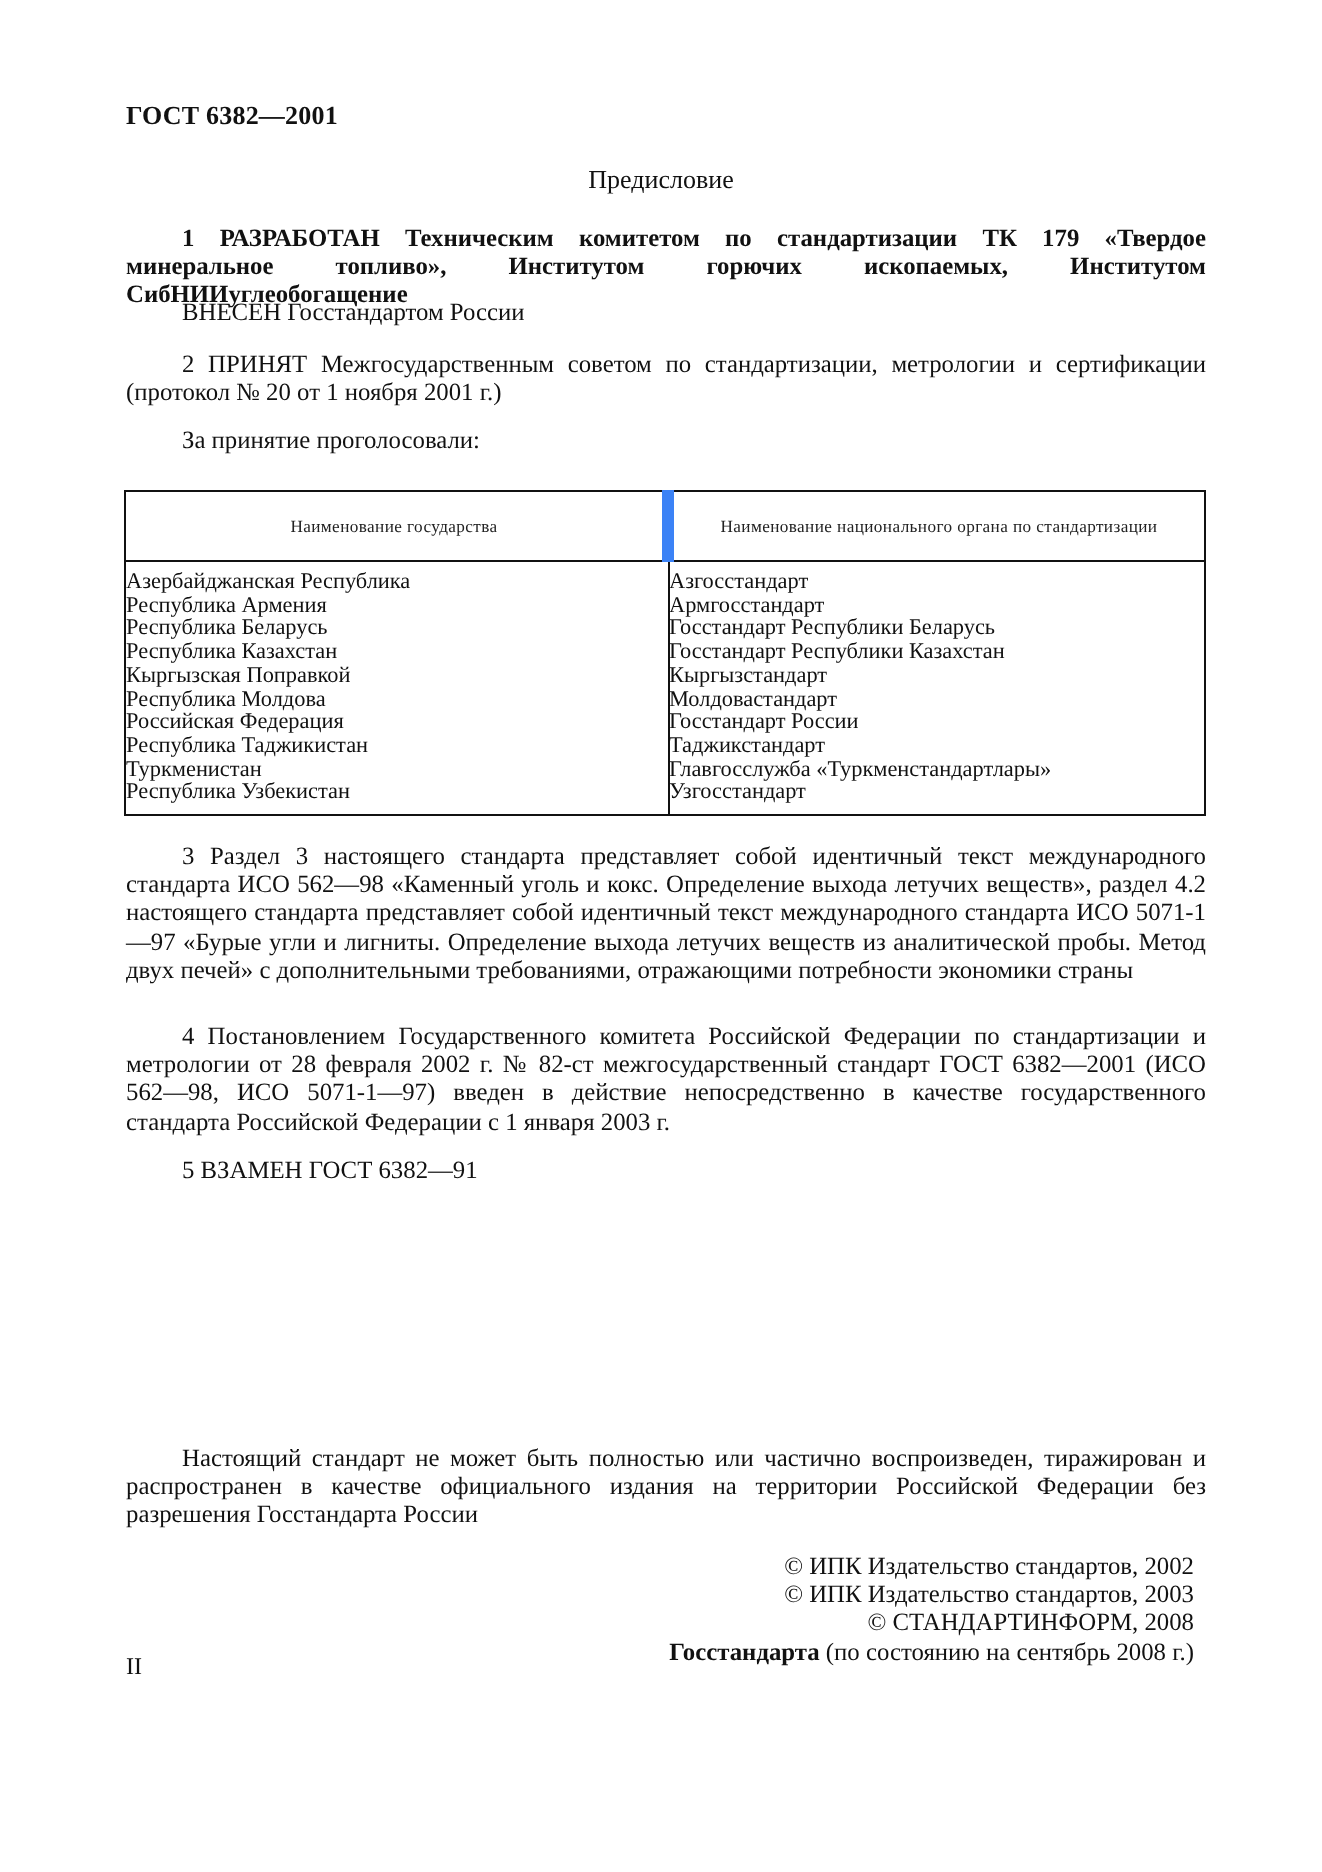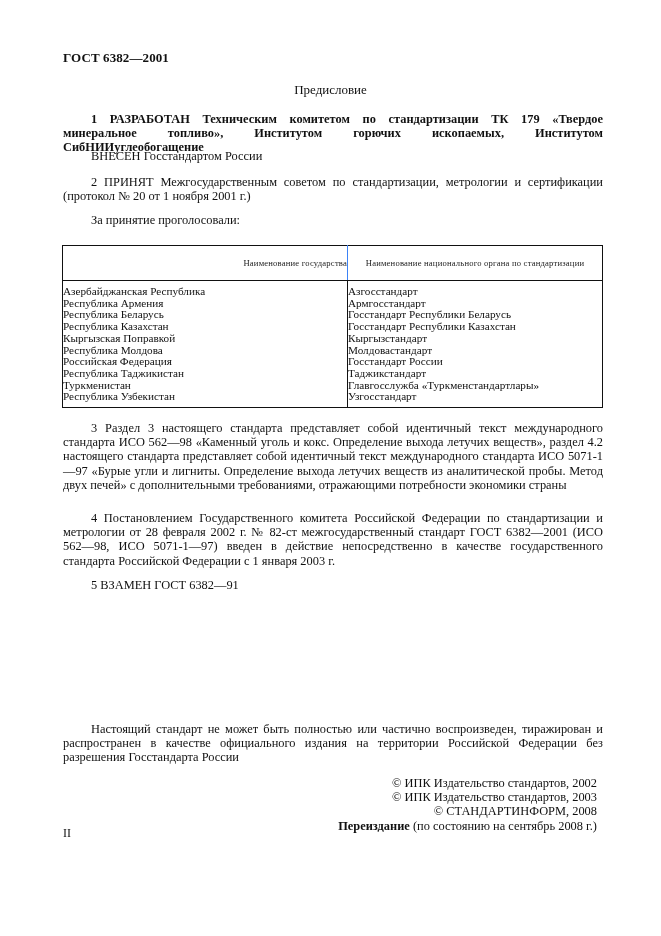--- a/index.html
+++ b/index.html
@@ -54,21 +54,21 @@
     table.states th {
       font-weight: normal;
       font-size: 8.6px;
       letter-spacing: 0.2px;
       height: 34px;
       border-bottom: 1.8px solid #111;
       padding: 0;
       vertical-align: middle;
       color: #222;
     }
-    table.states th.c1 { width: 268px; border-right: 1px solid #3b82f6; text-align: right; padding-left: 16px; }
+    table.states th.c1 { width: 268px; border-right: 6px solid #3b82f6; text-align: center; }
     table.states th.c2 { text-align: center; }
     table.states td {
       vertical-align: top;
       padding: 5px 0 4px 0;
       line-height: 11.7px;
     }
     table.states td.c1 { border-right: 1px solid #111; }
     .row-item { display: block; white-space: nowrap; }
     .right-block {
       right: 64px;
@@ -142,18 +142,18 @@
 
   <div class="abs para" style="top:574px;">5 ВЗАМЕН ГОСТ 6382—91</div>
 
 
   <div class="abs para" style="top:718px;">Настоящий стандарт не может быть полностью или частично воспроизведен, тиражирован и распространен в качестве официального издания на территории Российской Федерации без разрешения Госстандарта России</div>
 
   <div class="abs right-block" style="top:772px;">
     <div>© ИПК Издательство стандартов, 2002</div>
     <div>© ИПК Издательство стандартов, 2003</div>
     <div>© СТАНДАРТИНФОРМ, 2008</div>
-    <div><span class="bold">Переиздание</span><span> (по состоянию на сентябрь 2008 г.)</span></div>
+    <div><span class="bold">Госстандарта</span><span> (по состоянию на сентябрь 2008 г.)</span></div>
   </div>
 
   <div class="abs page-num">II</div>
 
 </div>
 
 </body></html>

